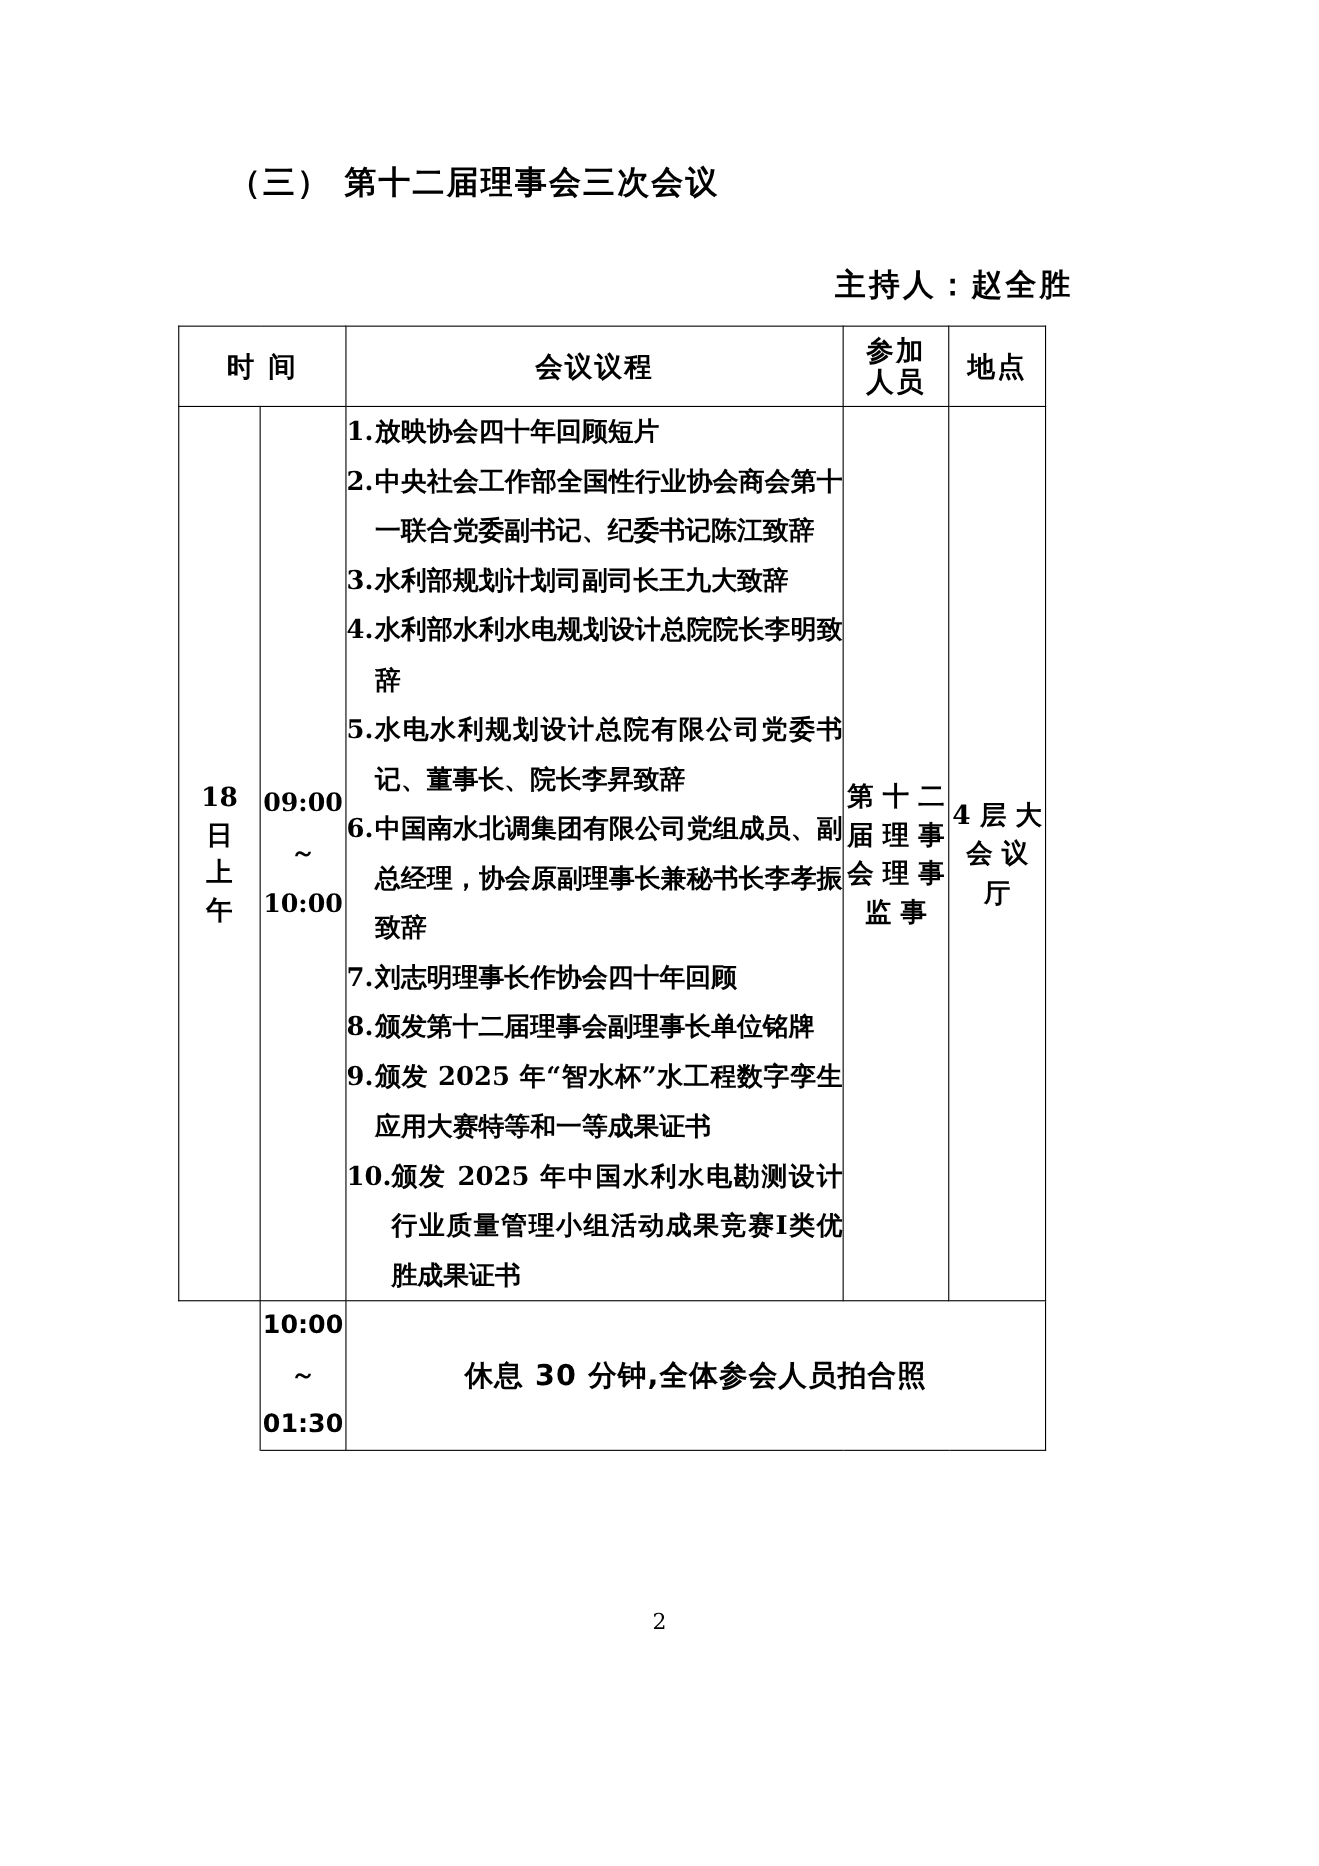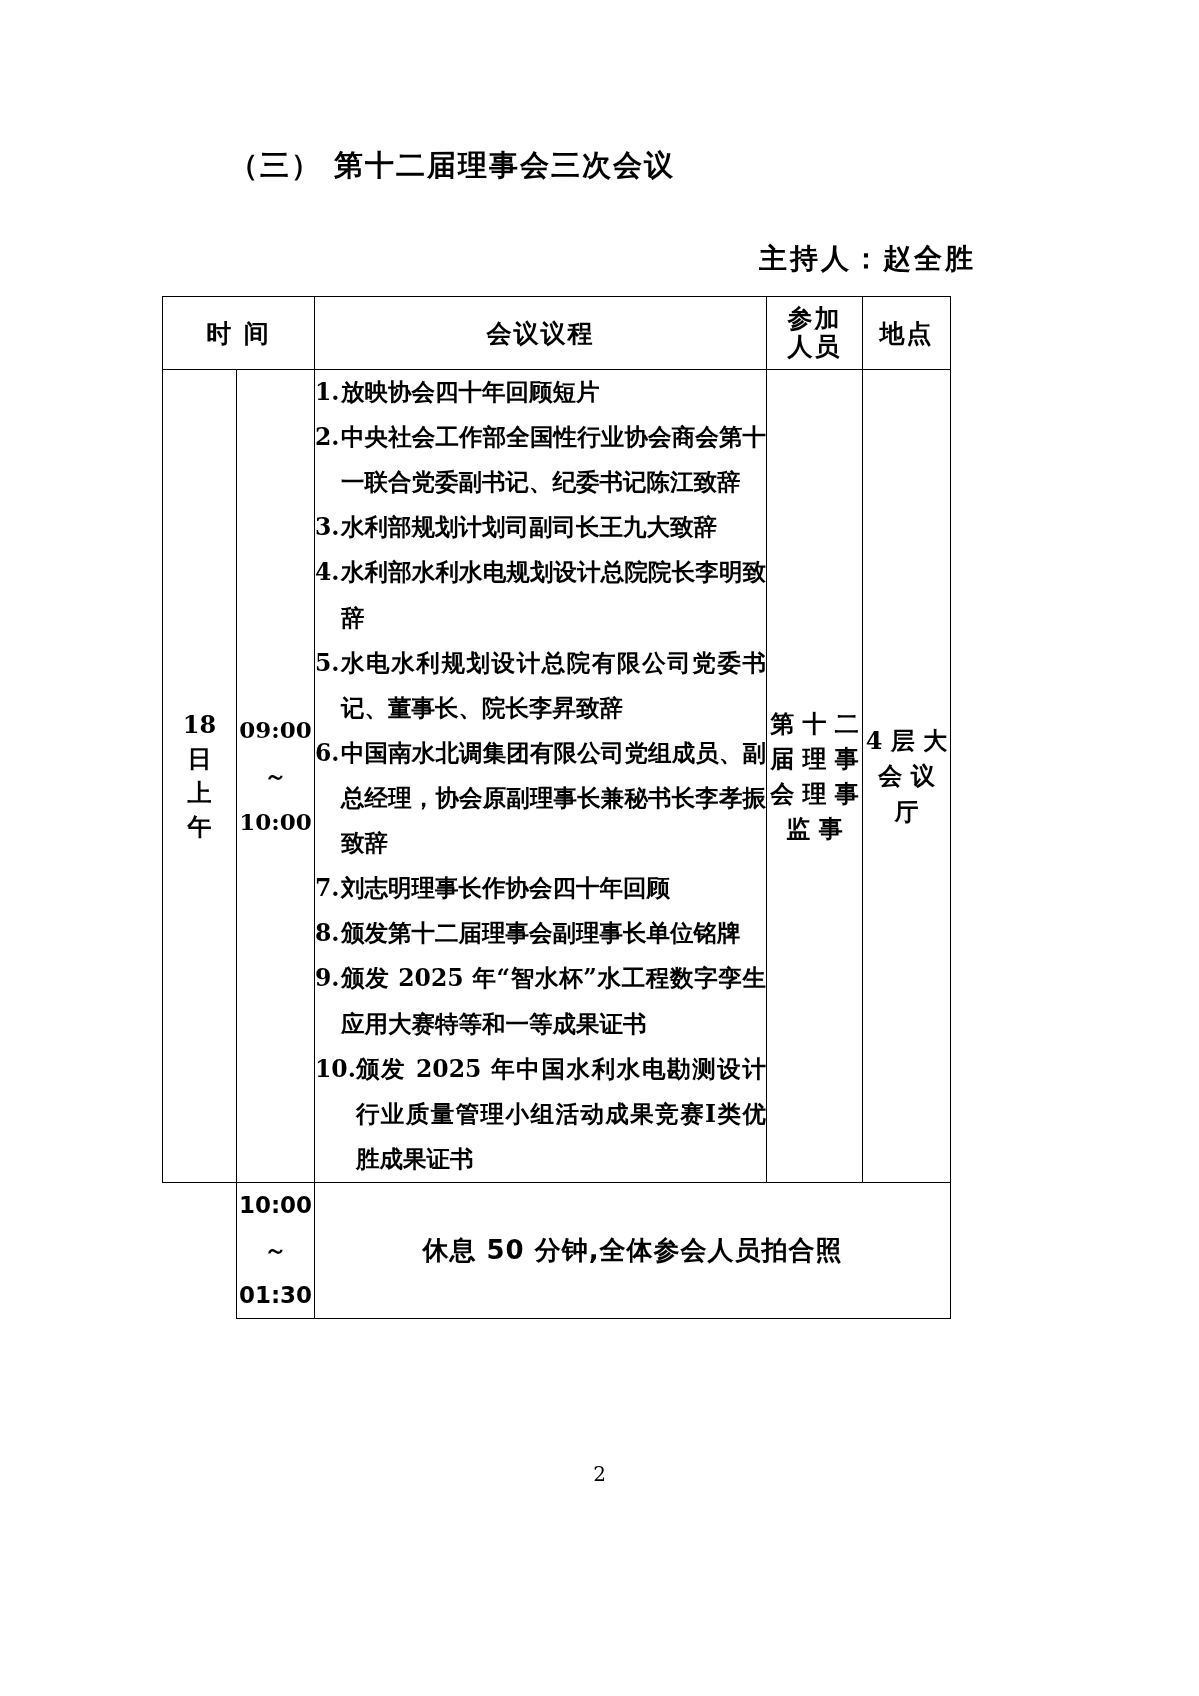--- a/index.html
+++ b/index.html
@@ -25,21 +25,20 @@
   
   .heading {
     position: absolute;
     left: 208px;
     top: 146px;
     font-size: 29px;
     font-weight: 600;
     letter-spacing: 2px;
     white-space: nowrap;
     font-family: "DejaVu Serif", "Liberation Serif", serif;
-    margin-left: 21px;
   }
 
   
   .host-line {
     position: absolute;
     left: 0;
     top: 240px;
     width: 952px;
     text-align: right;
     font-size: 28px;
@@ -275,20 +274,20 @@
           <span class="ch">厅</span>
         </td>
       </tr>
       <tr>
         <td style="border-left:none;border-bottom:none;border-top:none;"></td>
         <td class="break-time">
           <span class="t">10:00</span>
           <span class="t">～</span>
           <span class="t">01:30</span>
         </td>
-        <td class="break-text" colspan="3">休息 50 分钟,全体参会人员拍合照</td>
+        <td class="break-text" colspan="3">休息 30 分钟,全体参会人员拍合照</td>
       </tr>
     </tbody>
   </table>
 
   <div class="page-number">2</div>
 
 </div>
 
 </body></html>

